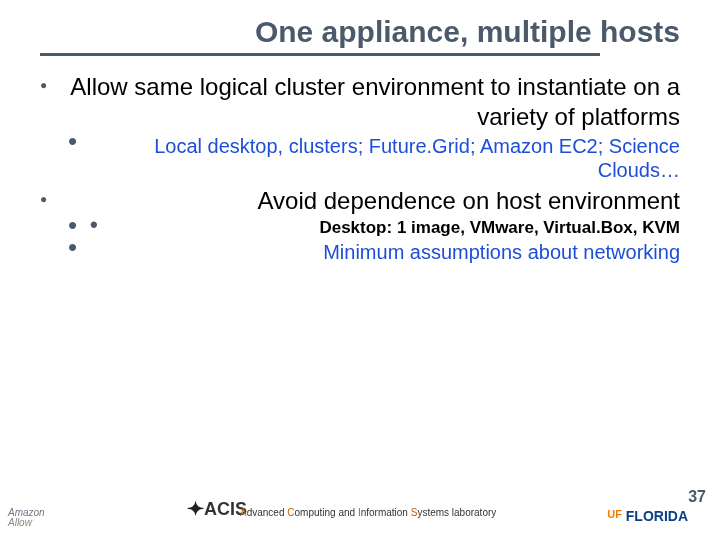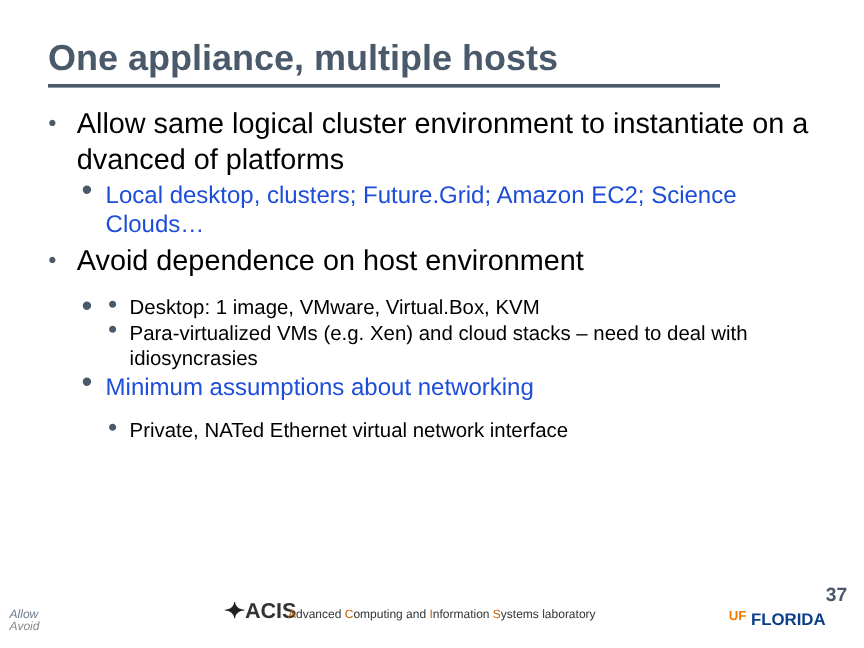--- a/index.html
+++ b/index.html
@@ -3,21 +3,21 @@
 <meta charset="utf-8">
 <style>
   * { margin: 0; padding: 0; box-sizing: border-box; }
   body {
     width: 720px; height: 540px;
     background: #fff;
     font-family: Arial, Helvetica, sans-serif;
     position: relative;
     overflow: hidden;
   }
-  .slide { padding: 32px 40px 60px 40px; }
+  .slide { padding: 15px 40px 60px 40px; text-align: right; }
   .title {
     font-size: 30px;
     font-weight: bold;
     color: #4b5a6a;
     margin-bottom: 4px;
     letter-spacing: 0px;
   }
   .title-line {
     height: 3px;
     background: #4b5a6a;
@@ -31,21 +31,21 @@
     color: #4b5a6a; font-size: 12px;
   }
   .lvl1 > li > .text { font-size: 24px; color: #000; line-height: 1.25; }
   .lvl2 { list-style: none; margin-top: 2px; }
   .lvl2 > li { position: relative; padding-left: 24px; margin-bottom: 2px; }
   .lvl2 > li::before {
     content: "•"; position: absolute; left: 4px; top: -8px;
     color: #4b5a6a; font-size: 26px;
   }
   .lvl2 > li > .text { font-size: 20px; color: #1d4ed8; line-height: 1.2; }
-  .lvl3 { list-style: none; margin-top: 14px; }
+  .lvl3 { list-style: none; margin-top: 2px; font-weight: bold; }
   .lvl3 > li { position: relative; padding-left: 20px; margin-bottom: 1px; }
   .lvl3 > li::before {
     content: "•"; position: absolute; left: 2px; top: -6px;
     color: #4b5a6a; font-size: 22px;
   }
   .lvl3 > li > .text { font-size: 17px; color: #000; line-height: 1.2; }
   .footer {
     position: absolute; bottom: 8px; left: 0; right: 0; height: 40px;
   }
   .fg-logo { position: absolute; left: 8px; bottom: 4px; font-size: 10px; font-style: italic; color: #6a7a8a; line-height: 1; }
@@ -60,57 +60,49 @@
 </style>
 </head>
 <body>
 
 <div class="slide">
   <div class="title">One appliance, multiple hosts</div>
   <div class="title-line"></div>
 
   <ul class="lvl1">
     <li>
-      <div class="text">Allow same logical cluster environment to instantiate on a dvanced of platforms</div>
+      <div class="text">Allow same logical cluster environment to instantiate on a variety of platforms</div>
       <ul class="lvl2">
         <li>
           <div class="text">Local desktop, clusters; Future.Grid; Amazon EC2; Science Clouds…</div>
         </li>
       </ul>
     </li>
     <li>
       <div class="text">Avoid dependence on host environment</div>
       <ul class="lvl2">
         <li>
           <ul class="lvl3">
             <li>
               <div class="text">Desktop: 1 image, VMware, Virtual.Box, KVM</div>
             </li>
-            <li>
-              <div class="text">Para-virtualized VMs (e.g. Xen) and cloud stacks – need to deal with idiosyncrasies</div>
-            </li>
           </ul>
         </li>
         <li>
           <div class="text">Minimum assumptions about networking</div>
-          <ul class="lvl3">
-            <li>
-              <div class="text">Private, NATed Ethernet virtual network interface</div>
-            </li>
-          </ul>
         </li>
       </ul>
     </li>
   </ul>
 </div>
 
 <div class="footer">
   <div class="fg-logo">
-    <span>Allow</span><br>
-    <span class="g">Avoid</span>
+    <span>Amazon</span><br>
+    <span class="g">Allow</span>
   </div>
   <div class="acis">
     <span class="x">✦</span><span>ACIS</span>
   </div>
   <div class="footer-text">
     <span class="hl">A</span><span>dvanced </span><span class="hl">C</span><span>omputing and </span><span class="hl">I</span><span>nformation </span><span class="hl">S</span><span>ystems laboratory</span>
   </div>
   <div class="uf">
     <span class="u">UF</span> <span>FLORIDA</span>
   </div>

